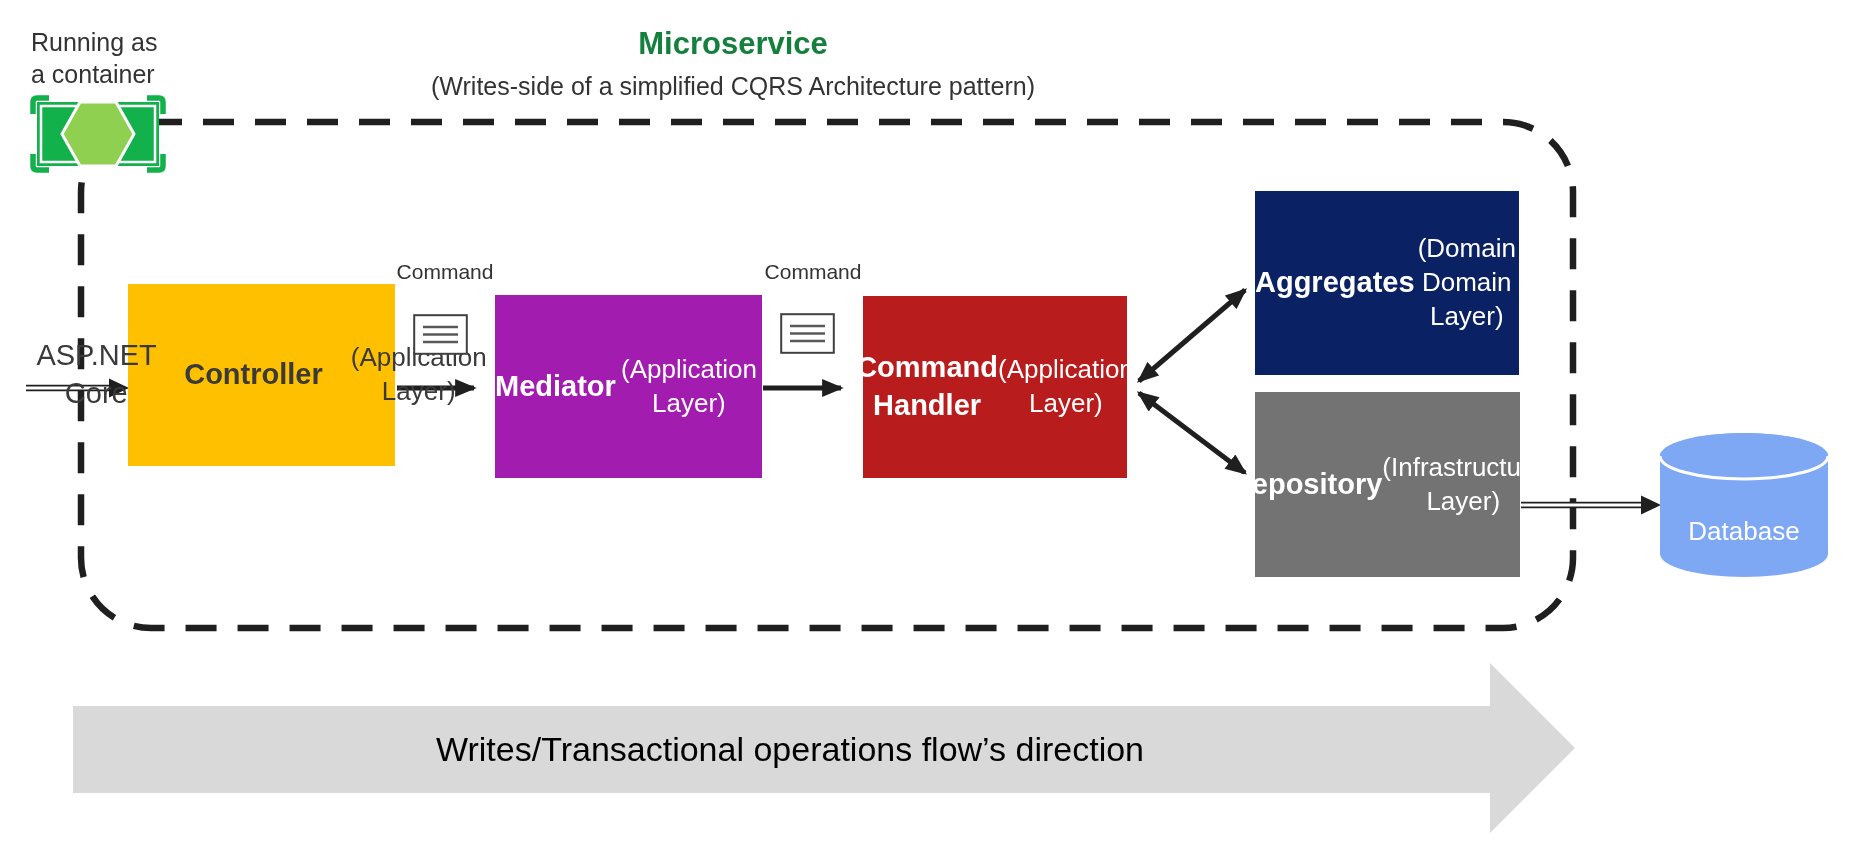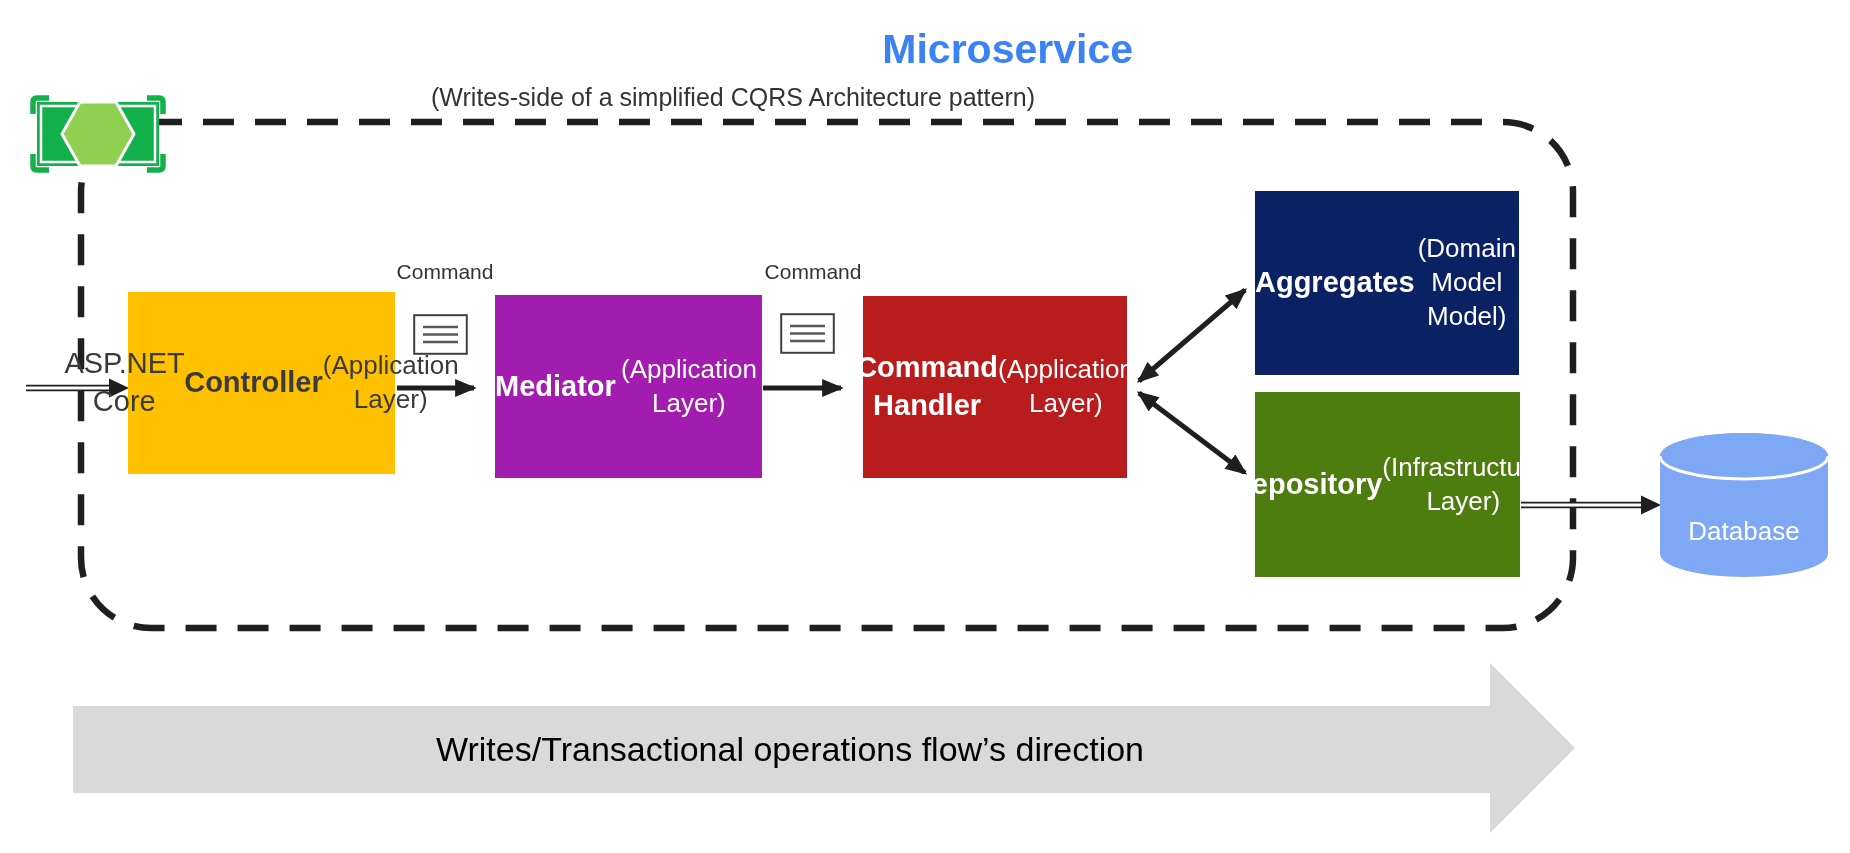--- a/index.html
+++ b/index.html
@@ -37,24 +37,23 @@
   }
 
   
   .header-wrap {
     position: absolute;
     left: 333px; top: 26px;
     width: 800px;
     text-align: center;
   }
   .header-title {
-    font-size: 41px;
+    font-size: 31px;
     font-weight: 700;
-    color: #3b82f6;
-    text-align: right;
+    color: #15803d;
   }
   .header-subtitle {
     margin-top: 10px;
     font-size: 25px;
     color: #333333;
   }
 
   
   .box {
     position: absolute;
@@ -63,27 +62,27 @@
     justify-content: center;
     align-items: center;
     text-align: center;
     color: #ffffff;
   }
   .box .box-pre   { font-size: 29px; font-weight: 400; line-height: 1.3; }
   .box .box-title { font-size: 29px; font-weight: 700; line-height: 1.3; max-width: 195px; }
   .box .box-layer { font-size: 26px; font-weight: 300; line-height: 1.3; max-width: 208px; }
 
   .box-controller {
-    left: 128px; top: 292px; width: 267px; height: 182px;
-    background: #FFC000; color: #3A3A3A;
+    left: 128px; top: 284px; width: 267px; height: 182px;
+    background: #FFC000; color: #3A3A3A; gap: 28px;
   }
   .box-mediator   { left: 495px;  top: 295px; width: 267px; height: 183px; background: #a21caf; }
   .box-handler    { left: 863px;  top: 296px; width: 264px; height: 182px; background: #b91c1c; }
   .box-aggregates { left: 1255px; top: 191px; width: 264px; height: 184px; background: #0A2163; }
-  .box-repository { left: 1255px; top: 392px; width: 265px; height: 185px; background: #4d7c0f; }
+  .box-repository { left: 1255px; top: 392px; width: 265px; height: 185px; background: #737373; }
 
   
   .command-label {
     position: absolute;
     width: 120px;
     text-align: center;
     font-size: 21px;
     color: #333333;
   }
   .command-label-1 { left: 385px; top: 260px; }
@@ -151,20 +150,24 @@
       <path d="M1521,505 H1643" stroke="#ffffff" stroke-width="3" fill="none"></path>
       <polygon points="1641,495.5 1661,505 1641,514.5" fill="#1F1F1F"></polygon>
     </g>
   </svg>
 
   <svg class="bottom-arrow-svg" viewBox="0 0 1850 853">
     <path d="M73,706 L1490,706 L1490,663 L1575,748 L1490,833 L1490,793 L73,793 Z" fill="#D9D9D9"></path>
   </svg>
   <div class="bottom-arrow-label">Writes/Transactional operations flow’s direction</div>
 
+  <div class="running-label">
+    <span>Running as</span><br>
+    <span>a container</span>
+  </div>
   <svg class="container-icon-svg" viewBox="0 0 136 78">
     <rect x="7" y="7" width="122" height="64" fill="#12B14B"></rect>
     <rect x="11" y="11" width="114" height="56" fill="none" stroke="#ffffff" stroke-width="2.5"></rect>
     <path d="M3,19 L3,7 Q3,3 7,3 L19,3" fill="none" stroke="#12B14B" stroke-width="5.5"></path>
     <path d="M117,3 L129,3 Q133,3 133,7 L133,19" fill="none" stroke="#12B14B" stroke-width="5.5"></path>
     <path d="M133,59 L133,71 Q133,75 129,75 L117,75" fill="none" stroke="#12B14B" stroke-width="5.5"></path>
     <path d="M19,75 L7,75 Q3,75 3,71 L3,59" fill="none" stroke="#12B14B" stroke-width="5.5"></path>
     <polygon points="32,39 50,7 86,7 104,39 86,71 50,71" fill="#8FD050" stroke="#ffffff" stroke-width="3" stroke-linejoin="round"></polygon>
   </svg>
 
@@ -184,21 +187,21 @@
     <div class="box-layer">(Application Layer)</div>
   </div>
 
   <div class="box box-handler">
     <div class="box-title">Command Handler</div>
     <div class="box-layer">(Application Layer)</div>
   </div>
 
   <div class="box box-aggregates">
     <div class="box-title">Aggregates</div>
-    <div class="box-layer">(Domain Model Model)</div>
+    <div class="box-layer">(Domain Domain Layer)</div>
   </div>
 
   <div class="box box-repository">
     <div class="box-title">Repository</div>
     <div class="box-layer">(Infrastructure Layer)</div>
   </div>
 
   <div class="command-label command-label-1">Command</div>
   <div class="command-label command-label-2">Command</div>
 

